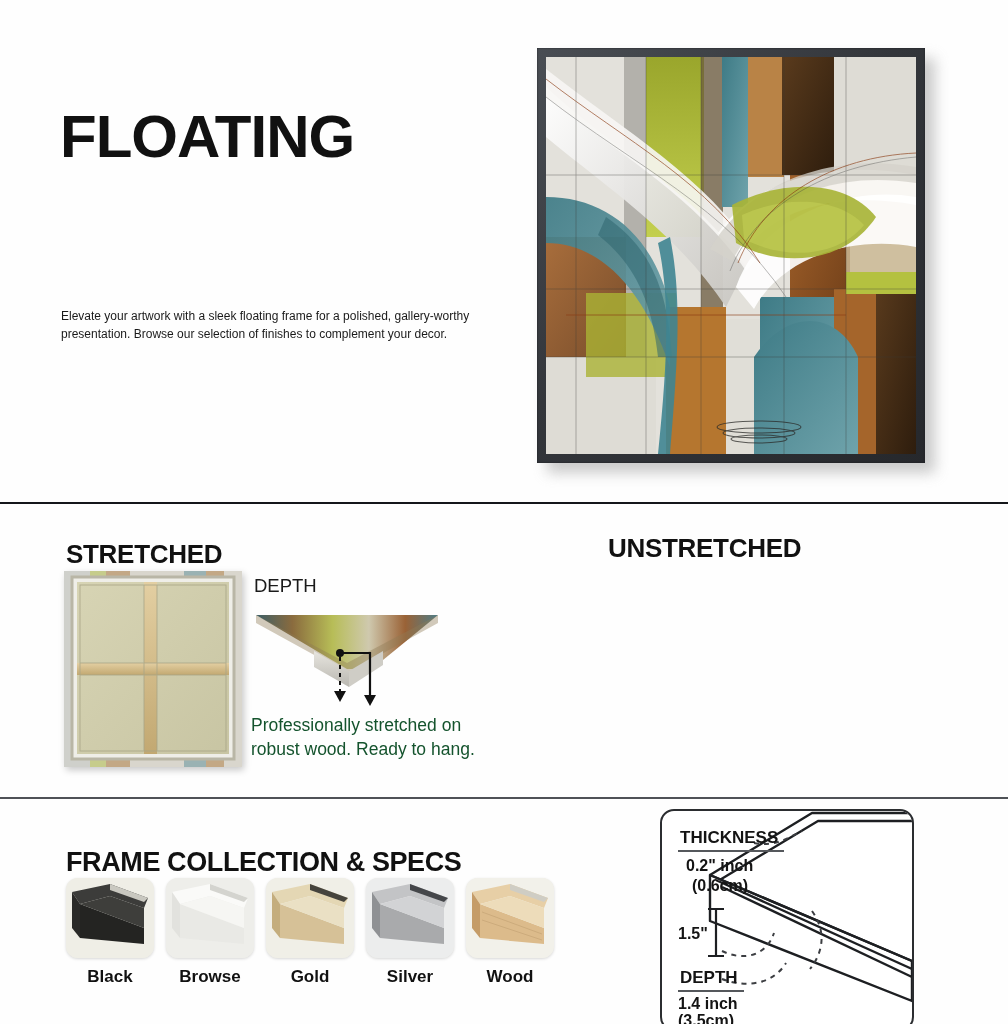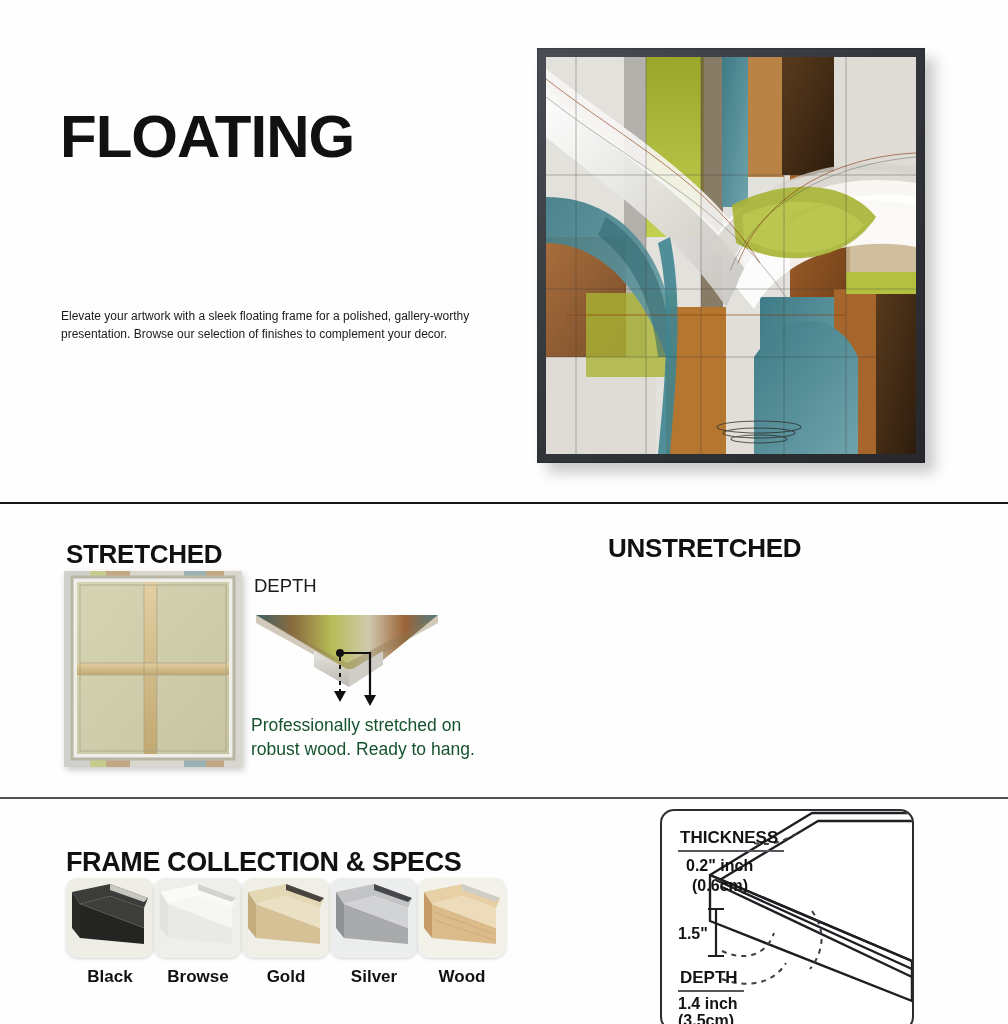--- a/index.html
+++ b/index.html
@@ -143,20 +143,21 @@
     left: 66px; top: 48px;
     font-size: 27px;
     font-weight: bold;
     letter-spacing: -0.4px;
     color: #111111;
   }
   .swatch-row {
     position: absolute;
     left: 66px; top: 79px;
     display: flex;
+    gap: 12px;
   }
   .swatch {
     width: 88px;
     text-align: center;
   }
   .swatch-card {
     width: 88px; height: 80px;
     border-radius: 12px;
     overflow: hidden;
     background: #efeee7;

